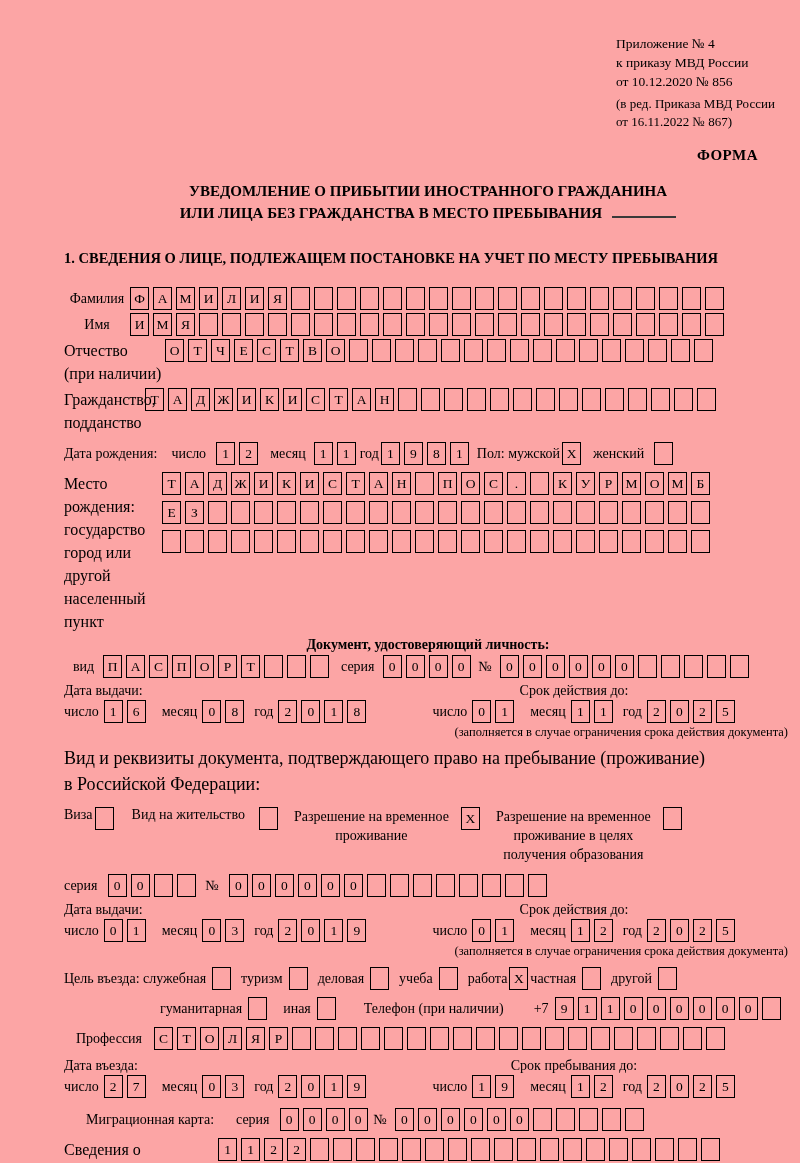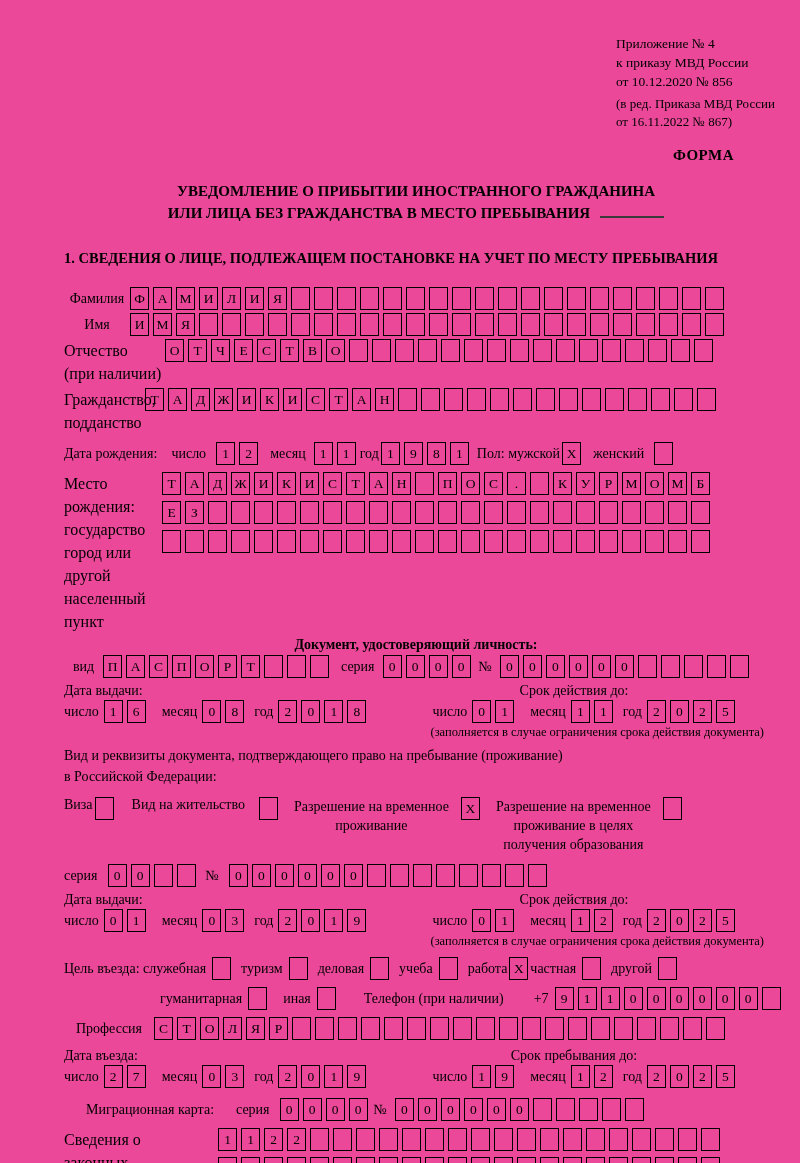--- a/index.html
+++ b/index.html
@@ -1,19 +1,19 @@
 <!DOCTYPE html>
 <html><head>
 <meta charset="utf-8">
 <style>
   html,body{margin:0;padding:0;background:#888;}
   .page{
-    width:800px;height:1163px;background:#ec4899;color:#000;
+    width:800px;height:1163px;background:#fca5a5;color:#000;
     font-family:"Liberation Serif","DejaVu Serif",serif;
-    box-sizing:border-box;padding:34px 32px 0 64px;position:relative;overflow:hidden;
+    box-sizing:border-box;padding:34px 8px 0 64px;position:relative;overflow:hidden;
   }
   .annex{margin-left:552px;font-size:13.5px;line-height:19px;white-space:nowrap;}
   .edition{margin-top:4px;font-size:13px;line-height:18px;}
   .forma{margin-top:16px;margin-right:34px;text-align:right;font-weight:bold;font-size:15px;letter-spacing:.5px;}
   .title{margin-top:16px;text-align:center;font-weight:bold;font-size:15px;line-height:22px;}
   .tline{display:inline-block;width:64px;height:4px;border-bottom:2px solid #3a3a3a;margin-left:10px;}
   .section1{margin-top:26px;font-weight:bold;font-size:14.5px;}
   .row{display:flex;align-items:center;margin-top:3px;}
   .rowt{display:flex;align-items:flex-start;margin-top:3px;}
   .lab{font-size:14px;white-space:nowrap;flex:none;text-align:center;}
@@ -27,21 +27,21 @@
   .stack>div{line-height:23px;}
   .vgap>.cells{margin-bottom:6px;}
   .dochead{margin-top:4px;text-align:center;font-weight:bold;font-size:14px;}
   .dl{display:flex;margin-top:5px;font-size:14px;}
   .dl .a{width:312px;text-align:left;}
   .dl .b{width:312px;margin-left:42px;text-align:center;}
   .dgrp{display:flex;align-items:center;}
   .dgrp .lab{margin-right:5px;}
   .dgrp .cells{margin-right:6px;}
   .note{margin-top:2px;text-align:right;font-size:12.5px;padding-right:4px;}
-  .plain{margin-top:8px;font-size:14px;}
+  .plain{margin-top:8px;font-size:18px;}
   .cbrow{display:flex;align-items:flex-start;margin-top:12px;font-size:14px;}
   .clabel{text-align:center;line-height:19px;flex:none;}
   .purpose-row{display:flex;align-items:center;margin-top:8px;font-size:14px;}
   .purpose-row .cbox{margin-right:10px;}
 </style>
 </head>
 <body>
 
 <div class="page">
 

